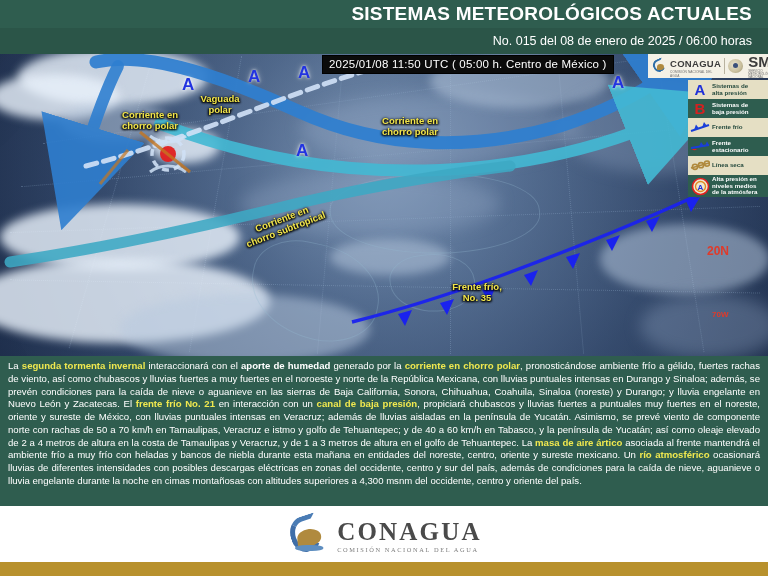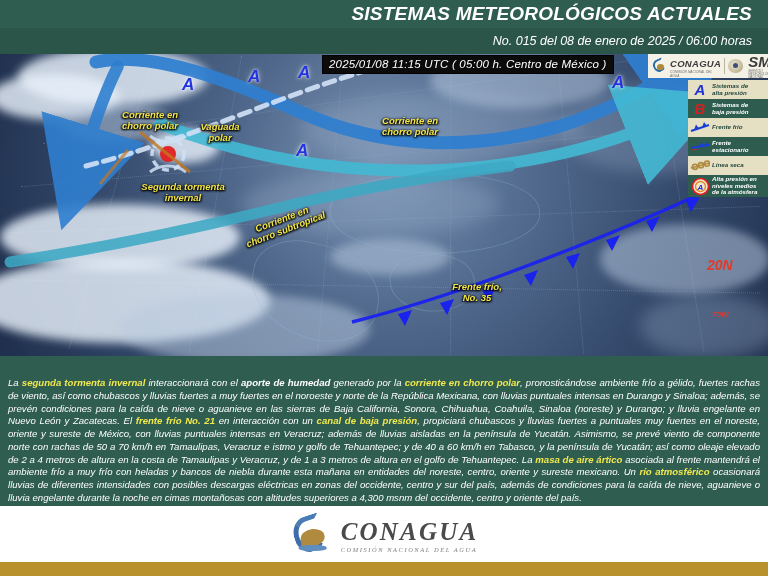--- a/index.html
+++ b/index.html
@@ -10,21 +10,20 @@
     overflow: hidden;
     background: #ffffff;
     font-family: "Liberation Sans", sans-serif;
   }
 
   #page {
     position: relative;
     width: 768px;
     height: 576px;
     background: #15803d;
-    font-style: italic;
   }
 
   
   .header-band {
     position: absolute;
     left: 0; top: 0;
     width: 768px; height: 28px;
     background: #2f5d4f;
     display: flex;
     align-items: center;
@@ -247,21 +246,21 @@
 
   .ic-A { color:#1f30d8; font-weight:bold; font-size:15px; line-height:1; }
   .ic-B { color:#d62020; font-weight:bold; font-size:15px; line-height:1; }
 
   
   #text-block {
     position: absolute;
     left: 0; top: 356px;
     width: 768px; height: 150px;
     background: #2f5d4f;
-    padding: 21px 8px 4px 8px;
+    padding: 4px 8px 4px 8px;
   }
   #body-text {
     color: #ffffff;
     font-size: 9.6px;
     line-height: 1.33;
     text-align: justify;
   }
   #body-text b.hl {
     color: #f0e84f;
     font-weight: bold;
@@ -414,37 +413,35 @@
         <polygon points="398,260 412,256 405,272" fill="#1a22ee"></polygon>
       </g>
     </svg>
 
     <span class="hp-marker" style="left:182px; top:22px;">A</span>
     <span class="hp-marker" style="left:248px; top:14px;">A</span>
     <span class="hp-marker" style="left:298px; top:10px;">A</span>
     <span class="hp-marker" style="left:296px; top:88px;">A</span>
     <span class="hp-marker" style="left:612px; top:20px;">A</span>
 
-    <span style="position:absolute; left:707px; top:203px; color:#e03a2a; font-size:14px; font-weight:bold;">20N</span>
+    <span style="position:absolute; left:707px; top:190px; color:#e03a2a; font-size:12px; font-weight:bold;">20N</span>
     <span style="position:absolute; left:712px; top:256px; color:#e03a2a; font-size:8px; font-weight:bold;">70W</span>
 
     <div class="map-label" style="left:112px; top:56px;  width:76px;">Corriente en
 chorro polar</div>
-    <div class="map-label" style="left:190px; top:68px;  width:60px;">Vaguada
+    <div class="map-label" style="left:190px; top:40px;  width:60px;">Vaguada
 polar</div>
-    <div class="map-label" style="left:128px; top:128px; width:110px;">Segunda tormenta
-invernal</div>
     <div class="map-label" style="left:372px; top:62px;  width:76px;">Corriente en
 chorro polar</div>
     <div class="map-label rot" style="left:232px; top:160px; width:104px;">Corriente en
 chorro subtropical</div>
     <div class="map-label" style="left:442px; top:228px; width:70px;">Frente frío,
 No. 35</div>
 
-    <div class="timestamp">2025/01/08 11:15 UTC ( 05:00 h. Centro de México )</div>
+    <div class="timestamp">2025/01/08 11:50 UTC ( 05:00 h. Centro de México )</div>
 
     <div class="logo-bar">
       <div class="logo-mark">
         <div class="swirl"></div>
           <div class="drop"></div>
       </div>
       <div class="logo-text">
         <span class="logo-name">CONAGUA</span>
         <span class="logo-tag">COMISIÓN NACIONAL DEL AGUA</span>
       </div>

